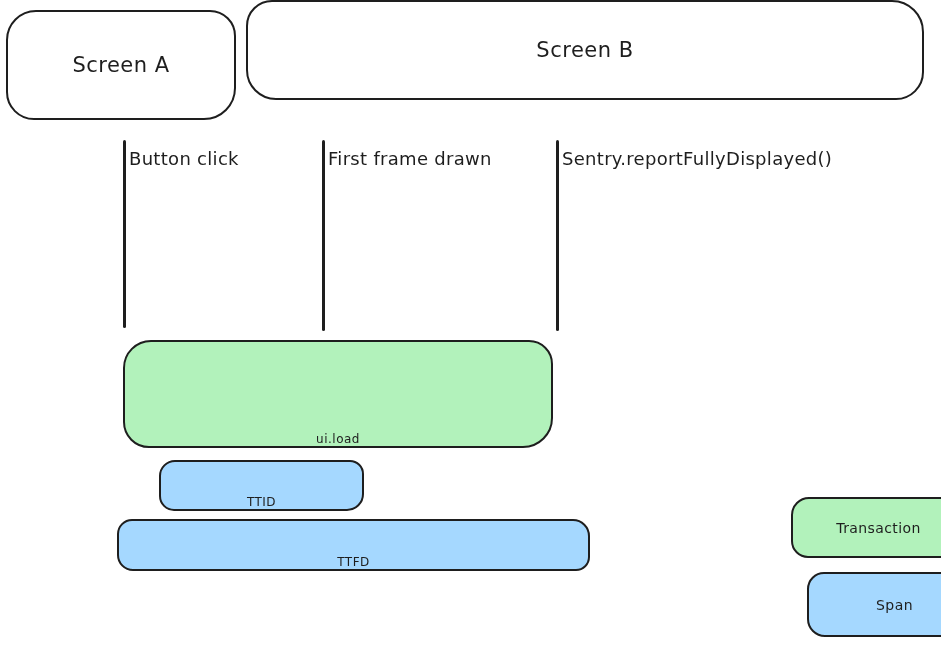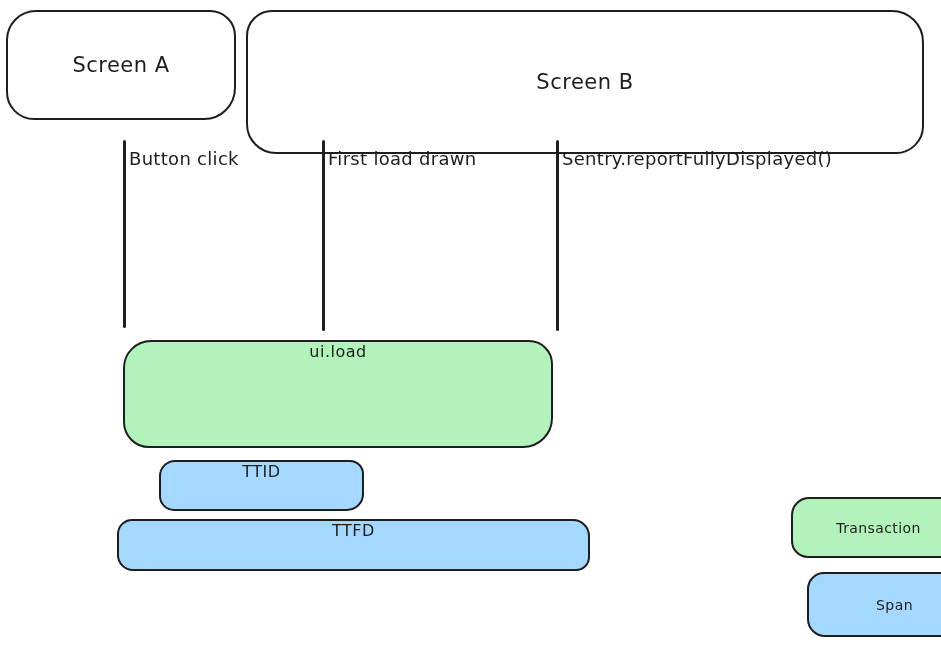--- a/index.html
+++ b/index.html
@@ -30,21 +30,21 @@
     align-items: center;
     justify-content: center;
     font-size: 21px;
     letter-spacing: 0.5px;
   }
   .screen-a {
     left: 6px; top: 10px; width: 230px; height: 110px;
     border-radius: 30px 26px 32px 28px;
   }
   .screen-b {
-    left: 246px; top: 10px; width: 678px; height: 144px;
+    left: 246px; top: 0; width: 678px; height: 100px;
     border-radius: 26px 32px 28px 30px;
   }
   
   .event-marker { position: absolute; top: 140px; }
   .event-line {
     position: absolute;
     left: 0; top: 0;
     width: 3px;
     background: var(--stroke);
     border-radius: 2px;
@@ -58,23 +58,23 @@
     text-align: center;
   }
   .marker-1 .event-line { height: 188px; }
   .marker-2 .event-line { height: 191px; }
   .marker-3 .event-line { height: 191px; }
   
   .bar {
     position: absolute;
     border: 2.5px solid var(--stroke);
     display: flex;
-    align-items: flex-start;
+    align-items: flex-end;
     justify-content: center;
-    font-size: 16px;
+    font-size: 12px;
     letter-spacing: 0.5px;
   }
   .bar.transaction { background: var(--transaction-fill); }
   .bar.span { background: var(--span-fill); }
   .bar-uiload {
     left: 123px; top: 340px; width: 430px; height: 108px;
     border-radius: 28px 24px 30px 26px;
   }
   .bar-ttid {
     left: 123px; top: 460px; width: 205px; height: 51px;
@@ -118,21 +118,21 @@
   <div class="screen-box screen-b">
     <span>Screen B</span>
   </div>
 
   <div class="event-marker marker-1" style="left:123px;">
     <div class="event-line"></div>
     <div class="event-label">Button click</div>
   </div>
   <div class="event-marker marker-2" style="left:322px;">
     <div class="event-line"></div>
-    <div class="event-label">First load drawn</div>
+    <div class="event-label">First frame drawn</div>
   </div>
   <div class="event-marker marker-3" style="left:556px;">
     <div class="event-line"></div>
     <div class="event-label">Sentry.reportFullyDisplayed()</div>
   </div>
 
   <div class="bar transaction bar-uiload">
     <span>ui.load</span>
   </div>
   <div class="bar span bar-ttid">

